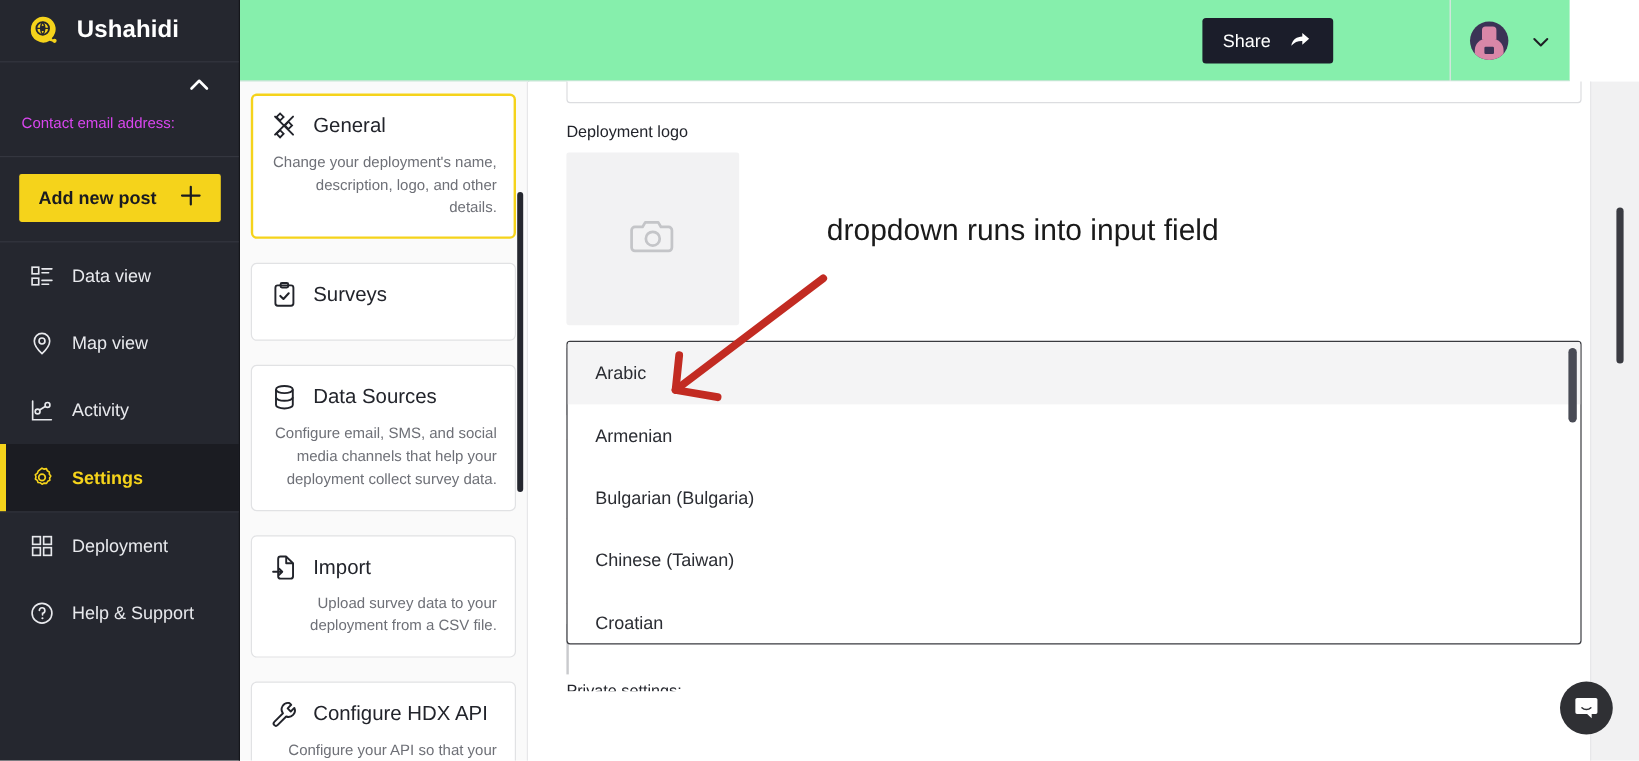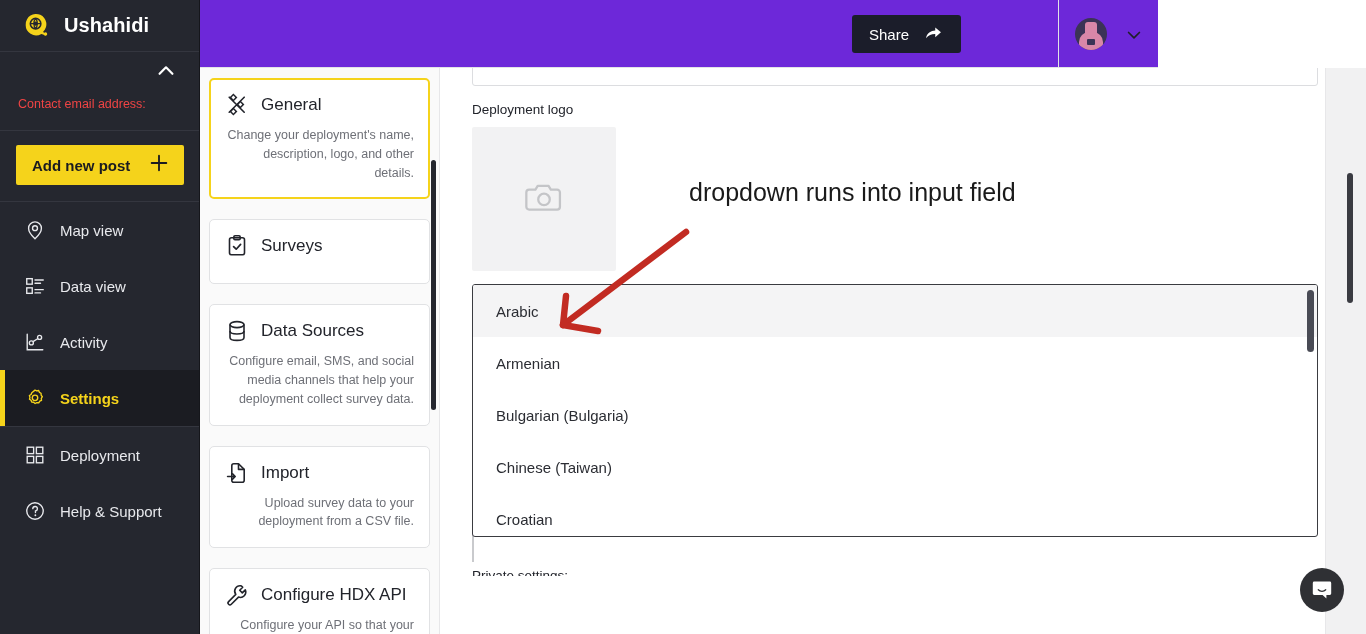--- a/index.html
+++ b/index.html
@@ -31,21 +31,21 @@
     border-bottom: 1px solid #34363f;
     position: relative;
   }
   #collapse-row { height: 36px; position: relative; }
   #collapse-btn {
     position: absolute; right: 16px; top: 6px;
     width: 34px; height: 26px; cursor: pointer;
     display: flex; align-items: center; justify-content: center;
   }
   #contact-block { padding: 6px 0 18px 18px; }
-  #contact-block .lbl { color: #ef4444; font-size: 12.5px; }
+  #contact-block .lbl { color: #d946ef; font-size: 12.5px; }
   #addpost-block { padding: 14px 16px 16px 16px; }
   #add-new-post {
     width: 168px; height: 40px; background: #f5d31b;
     border: none; border-radius: 2px; cursor: pointer;
     display: flex; align-items: center; justify-content: space-between;
     padding: 0 14px 0 16px;
   }
   #add-new-post .t { color: #1a1b20; font-size: 15px; font-weight: 600; }
   #add-new-post .plus {
     font-size: 25px; color: #1a1b20; line-height: 1; font-weight: 400;
@@ -61,21 +61,21 @@
   }
   .nav-item.active::before {
     content: ""; position: absolute; left: 0; top: 0;
     width: 5px; height: 100%; background: #f5d31b;
   }
   #nav-group-b { border-top: 1px solid #34363f; }
 
   
   #topbar {
     position: absolute; left: 200px; top: 0;
-    width: 958px; height: 68px; background: #6d28d9;
+    width: 1108px; height: 68px; background: #86efac;
     border-bottom: 1px solid #e2e3e6;
   }
   #share-btn {
     position: absolute; right: 197px; top: 15px;
     height: 38px; background: #1b1d2a; border: none; border-radius: 3px;
     color: #ffffff; font-size: 15px; cursor: pointer;
     display: flex; align-items: center; gap: 14px; padding: 0 17px;
   }
   #topbar-divider {
     position: absolute; right: 99px; top: 0; width: 1px; height: 68px;
@@ -269,36 +269,36 @@
           </svg>
         </span>
       </button>
     </div>
 
     <div id="nav-group-a">
 
       <div class="nav-item">
         <span class="ico">
           <svg viewBox="0 0 24 24" width="22" height="22">
-            <path d="M12 21.5s7-6.3 7-11.4A7 7 0 1 0 5 10.1c0 5.1 7 11.4 7 11.4z" fill="none" stroke="#e8e9ed" stroke-width="1.5"></path>
-            <circle cx="12" cy="10" r="2.7" fill="none" stroke="#e8e9ed" stroke-width="1.5"></circle>
-          </svg>
-        </span>
-        <span>Map view</span>
-      </div>
-
-      <div class="nav-item">
-        <span class="ico">
-          <svg viewBox="0 0 24 24" width="22" height="22">
             <rect x="3" y="4" width="6" height="6" fill="none" stroke="#e8e9ed" stroke-width="1.5"></rect>
             <rect x="3" y="14" width="6" height="6" fill="none" stroke="#e8e9ed" stroke-width="1.5"></rect>
             <path d="M12 5.5h9M12 9h6M12 16h9M12 19.5h6" fill="none" stroke="#e8e9ed" stroke-width="1.5" stroke-linecap="round"></path>
           </svg>
         </span>
         <span>Data view</span>
+      </div>
+
+      <div class="nav-item">
+        <span class="ico">
+          <svg viewBox="0 0 24 24" width="22" height="22">
+            <path d="M12 21.5s7-6.3 7-11.4A7 7 0 1 0 5 10.1c0 5.1 7 11.4 7 11.4z" fill="none" stroke="#e8e9ed" stroke-width="1.5"></path>
+            <circle cx="12" cy="10" r="2.7" fill="none" stroke="#e8e9ed" stroke-width="1.5"></circle>
+          </svg>
+        </span>
+        <span>Map view</span>
       </div>
 
       <div class="nav-item">
         <span class="ico">
           <svg viewBox="0 0 24 24" width="22" height="22">
             <path d="M3.5 3.5v17h17" fill="none" stroke="#e8e9ed" stroke-width="1.5" stroke-linecap="round"></path>
             <circle cx="8" cy="13" r="2.2" fill="none" stroke="#e8e9ed" stroke-width="1.5"></circle>
             <circle cx="17" cy="7" r="2.2" fill="none" stroke="#e8e9ed" stroke-width="1.5"></circle>
             <path d="M9.8 11.6l5.5-3.4" fill="none" stroke="#e8e9ed" stroke-width="1.5"></path>
           </svg>

